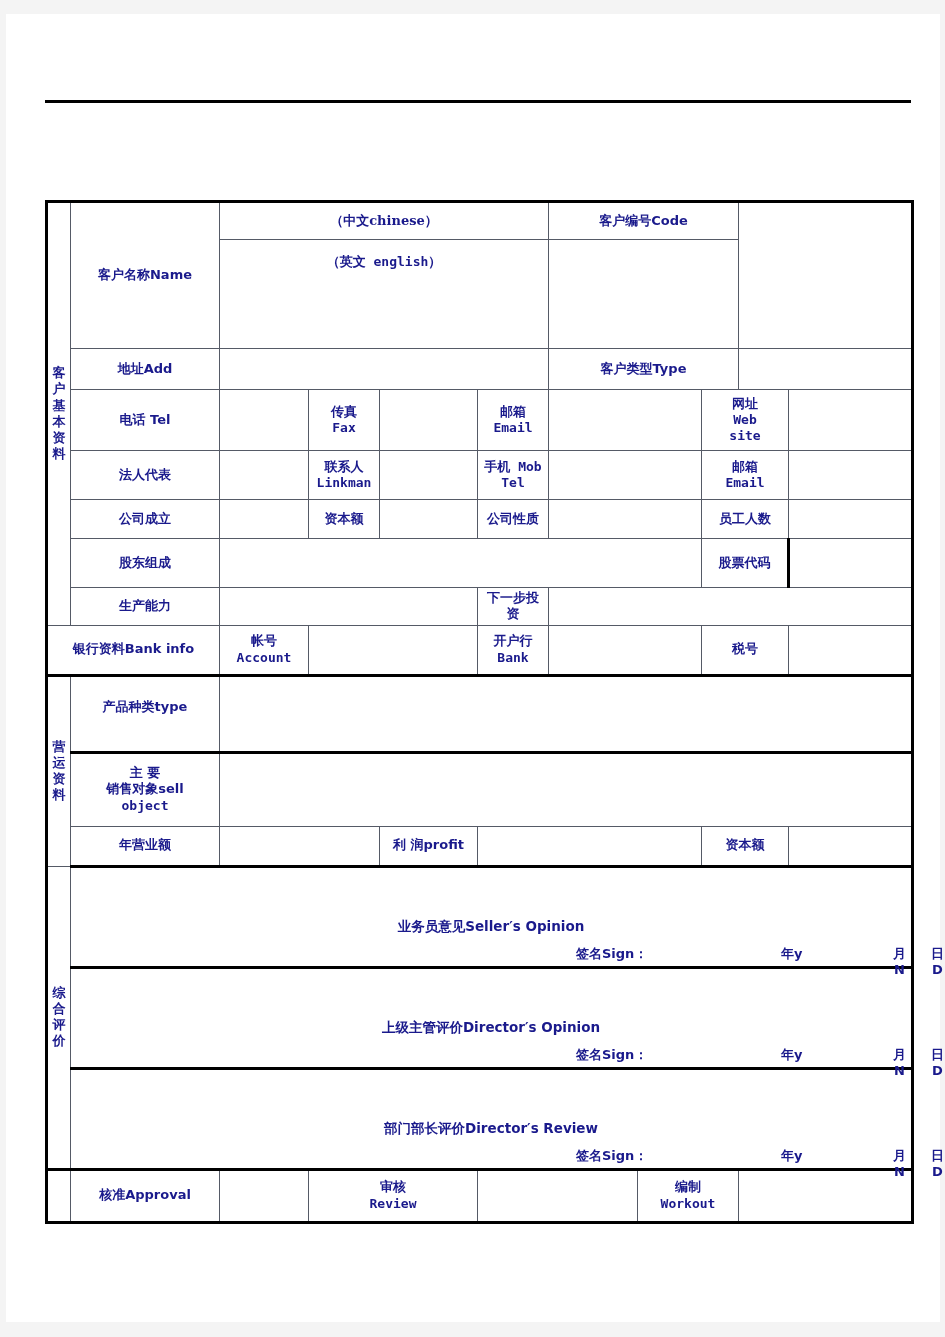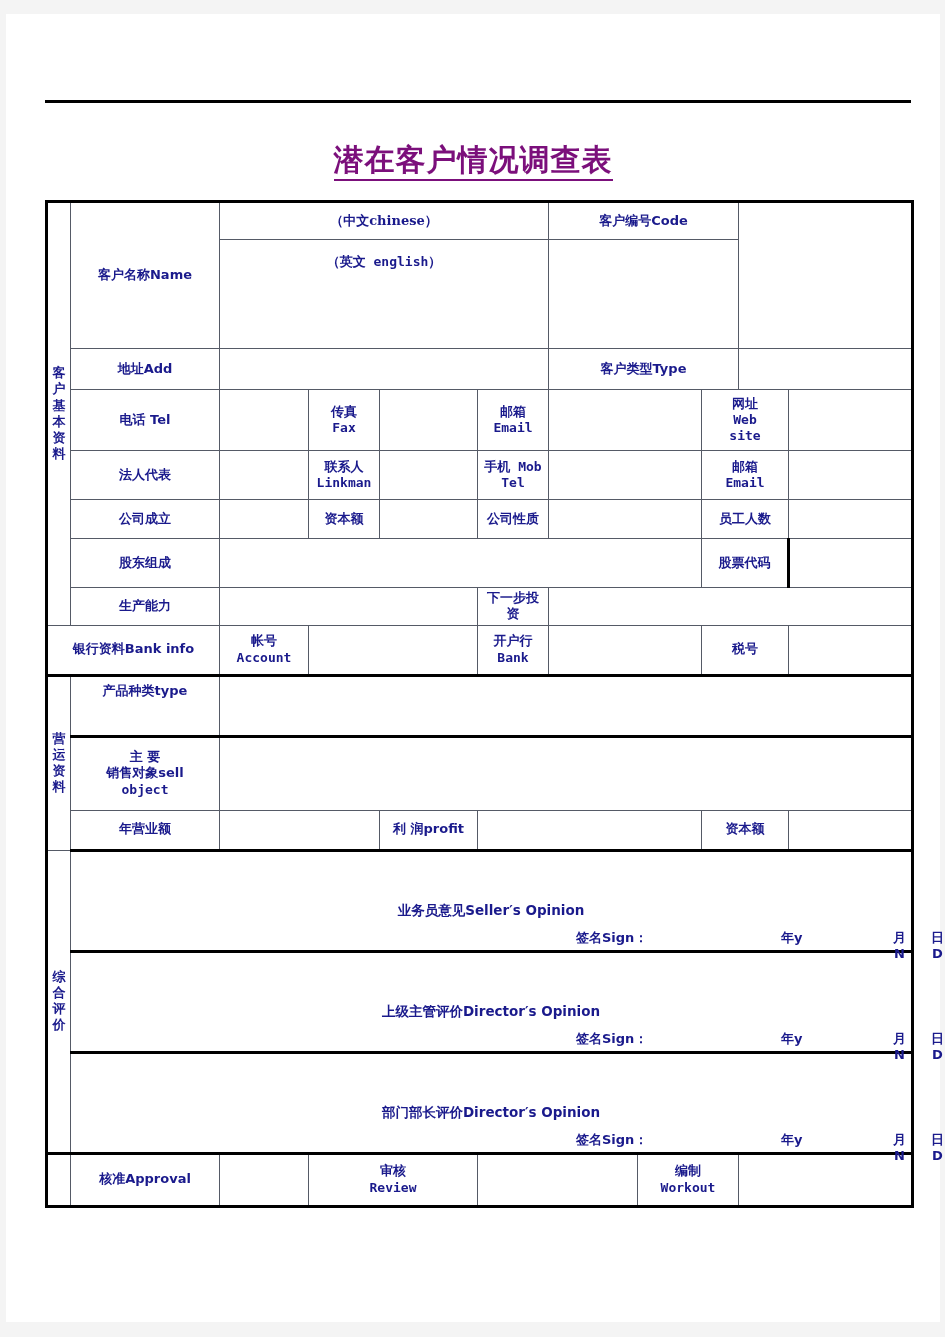--- a/index.html
+++ b/index.html
@@ -123,23 +123,20 @@
   .signline .s-m    { position: absolute; left: 785px; margin-left: 32px; }
   .signline .s-d    { position: absolute; left: 860px; }
 </style>
 </head>
 <body>
 
 <div id="page">
 
   <div class="hrule"></div>
 
-  <div class="doc-title">
-    <span>潜在客户情况调查表</span>
-  </div>
 
   <table class="form">
     <colgroup>
       <col style="width:24px">
       <col style="width:149px">
       <col style="width:89px">
       <col style="width:71px">
       <col style="width:98px">
       <col style="width:71px">
       <col style="width:89px">
@@ -259,21 +256,21 @@
       <td class="outer-r thick-bot"></td>
     </tr>
 
     <tr>
       <td class="sidelabel outer-l" rowspan="3">
         <span class="v">营</span>
         <span class="v">运</span>
         <span class="v">资</span>
         <span class="v">料</span>
       </td>
-      <td class="lbl" style="height:50px; vertical-align:top; padding-top:6px">产品种类type</td>
+      <td class="lbl" style="height:50px; vertical-align:top; padding-top:22px">产品种类type</td>
       <td colspan="9" class="outer-r"></td>
     </tr>
 
     <tr>
       <td class="lbl thick-top" style="height:68px">
         <span>主    要</span><br>
         <span>销售对象sell</span><br>
         <span class="mono-note">object</span>
       </td>
       <td colspan="9" class="outer-r thick-top"></td>
@@ -313,21 +310,21 @@
           <span class="s-sign">签名Sign：</span>
           <span class="s-y">年y</span>
           <span class="s-m">月N</span>
           <span class="s-d">日D</span>
         </div>
       </td>
     </tr>
 
     <tr>
       <td class="opinion outer-r thick-top" colspan="10" style="height:94px">
-        <div class="opinion-title">部门部长评价Director′s Opinion</div>
+        <div class="opinion-title">部门部长评价Director′s Review</div>
         <div class="signline">
           <span class="s-sign">签名Sign：</span>
           <span class="s-y">年y</span>
           <span class="s-m">月N</span>
           <span class="s-d">日D</span>
         </div>
       </td>
     </tr>
 
     <tr>

